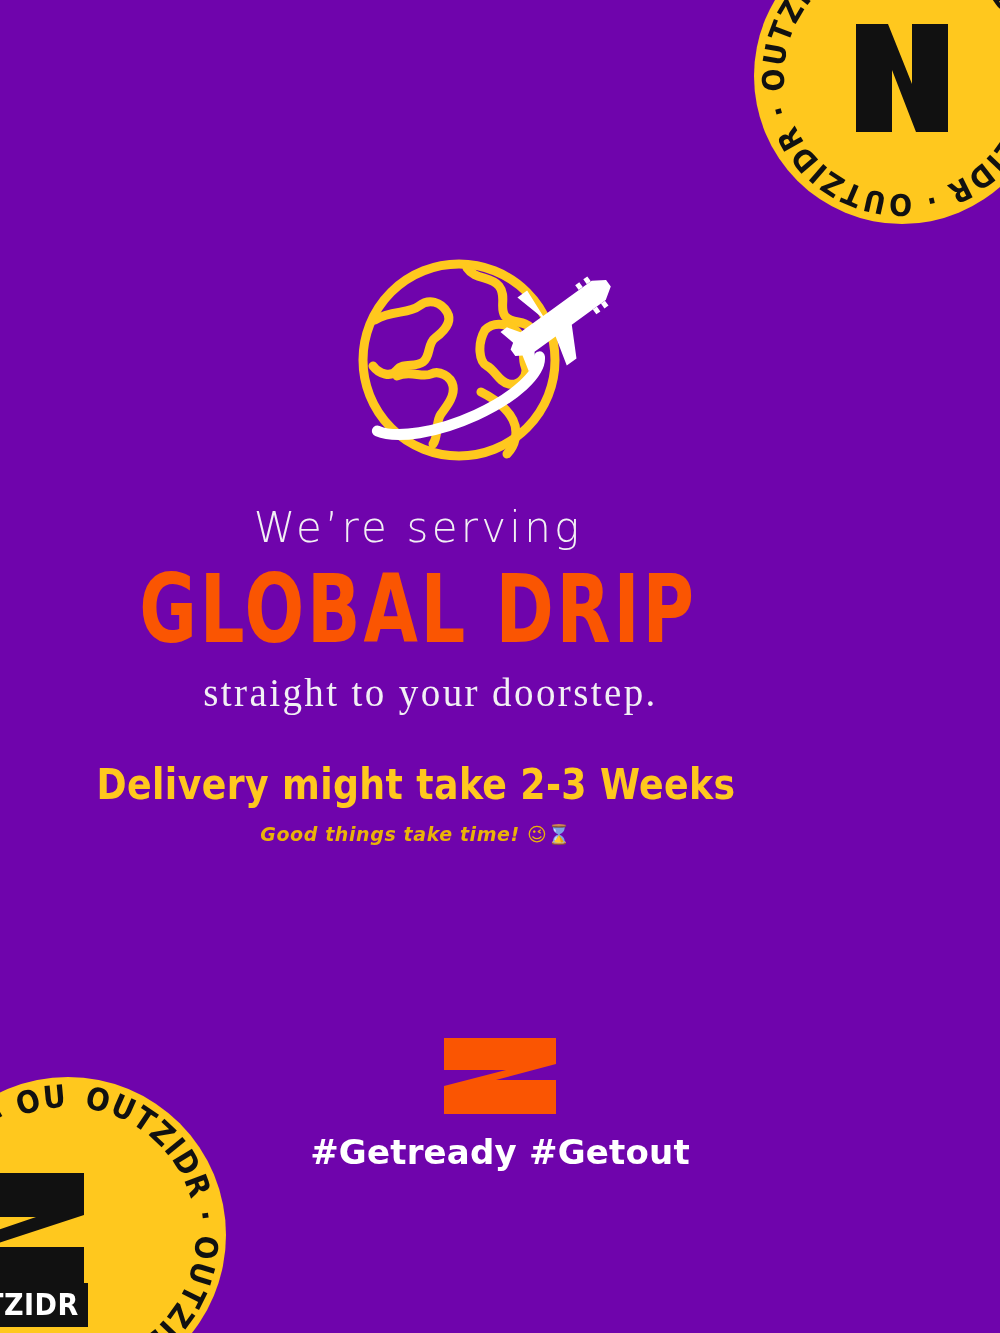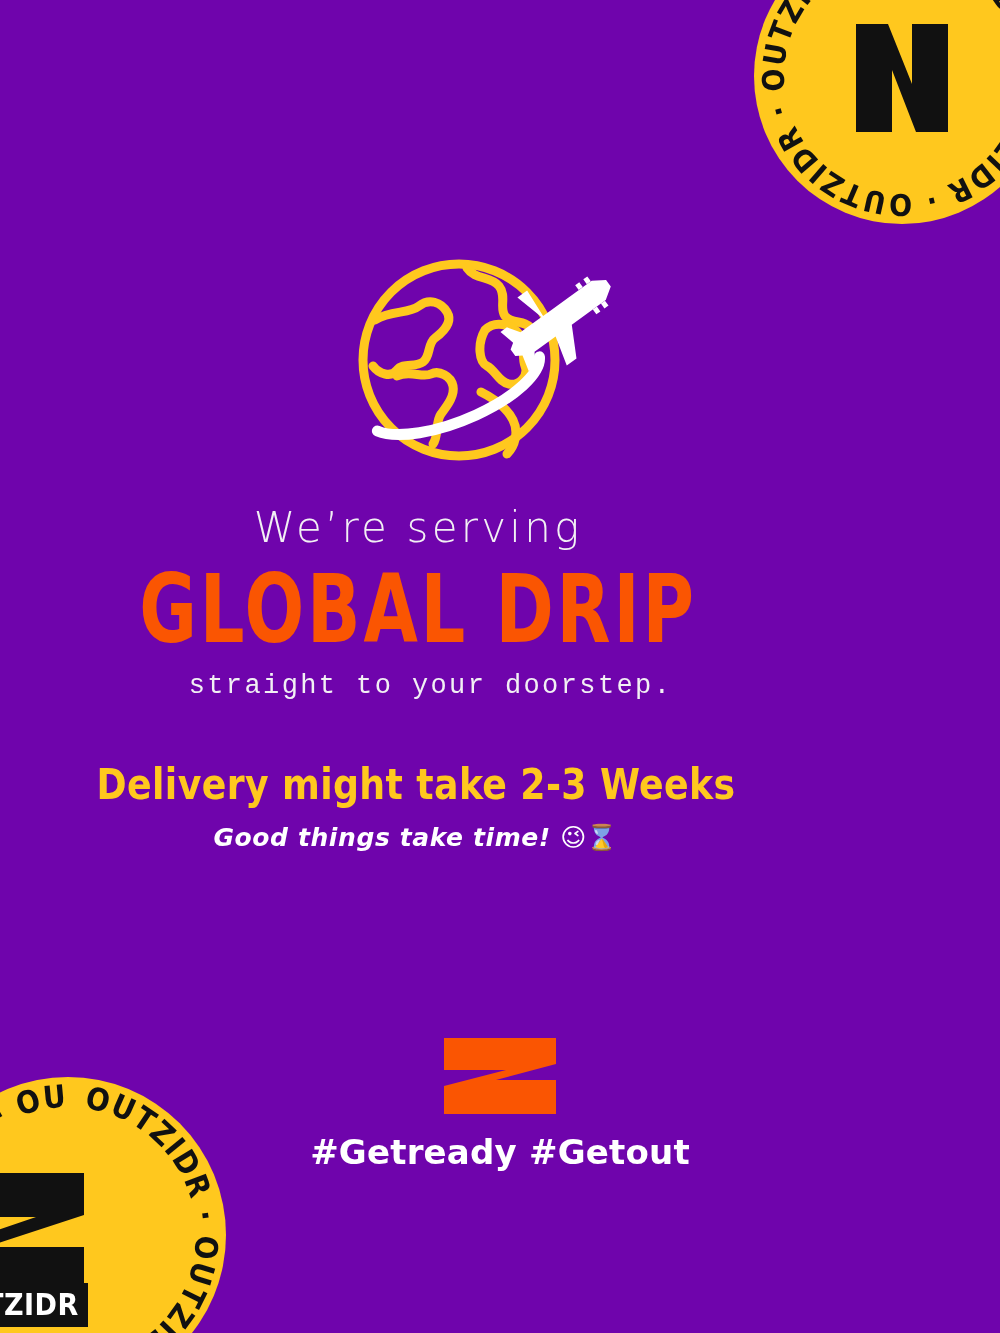--- a/index.html
+++ b/index.html
@@ -52,23 +52,23 @@
     font-size:84px;
     letter-spacing:3px;
     line-height:1.02;
     margin-top:12px;
     transform:scaleX(0.93) scaleY(1.12);
     transform-origin:center top;
     white-space:nowrap;
   }
   .line-doorstep {
     color:#F2F0F4;
-    font-family:Liberation Mono, monospace;
+    font-family:Liberation Serif, serif;
     font-weight:300;
-    font-size:27px;
+    font-size:39px;
     letter-spacing:2.4px;
     line-height:1.08;
     margin-top:24px;
     margin-left:25px;
   }
 
   
   #delivery {
     position:absolute;
     left:0; top:760px;
@@ -79,25 +79,25 @@
     color:#FFC81E;
     font-family:"DejaVu Sans Condensed","Liberation Sans", sans-serif;
     font-weight:700;
     font-size:42px;
     letter-spacing:0.4px;
     transform:scaleX(0.96);
     white-space:nowrap;
   }
   .delivery-sub {
     margin-top:14px;
-    color:#ffffff;
+    color:#eab308;
     font-family:"DejaVu Sans", sans-serif;
     font-style:italic;
     font-weight:700;
-    font-size:25px;
+    font-size:19px;
     letter-spacing:0.6px;
     white-space:nowrap;
   }
   .emoji { font-style:normal; font-weight:400; }
 
   
   #footer {
     position:absolute;
     left:0; top:1036px;
     width:1000px;

